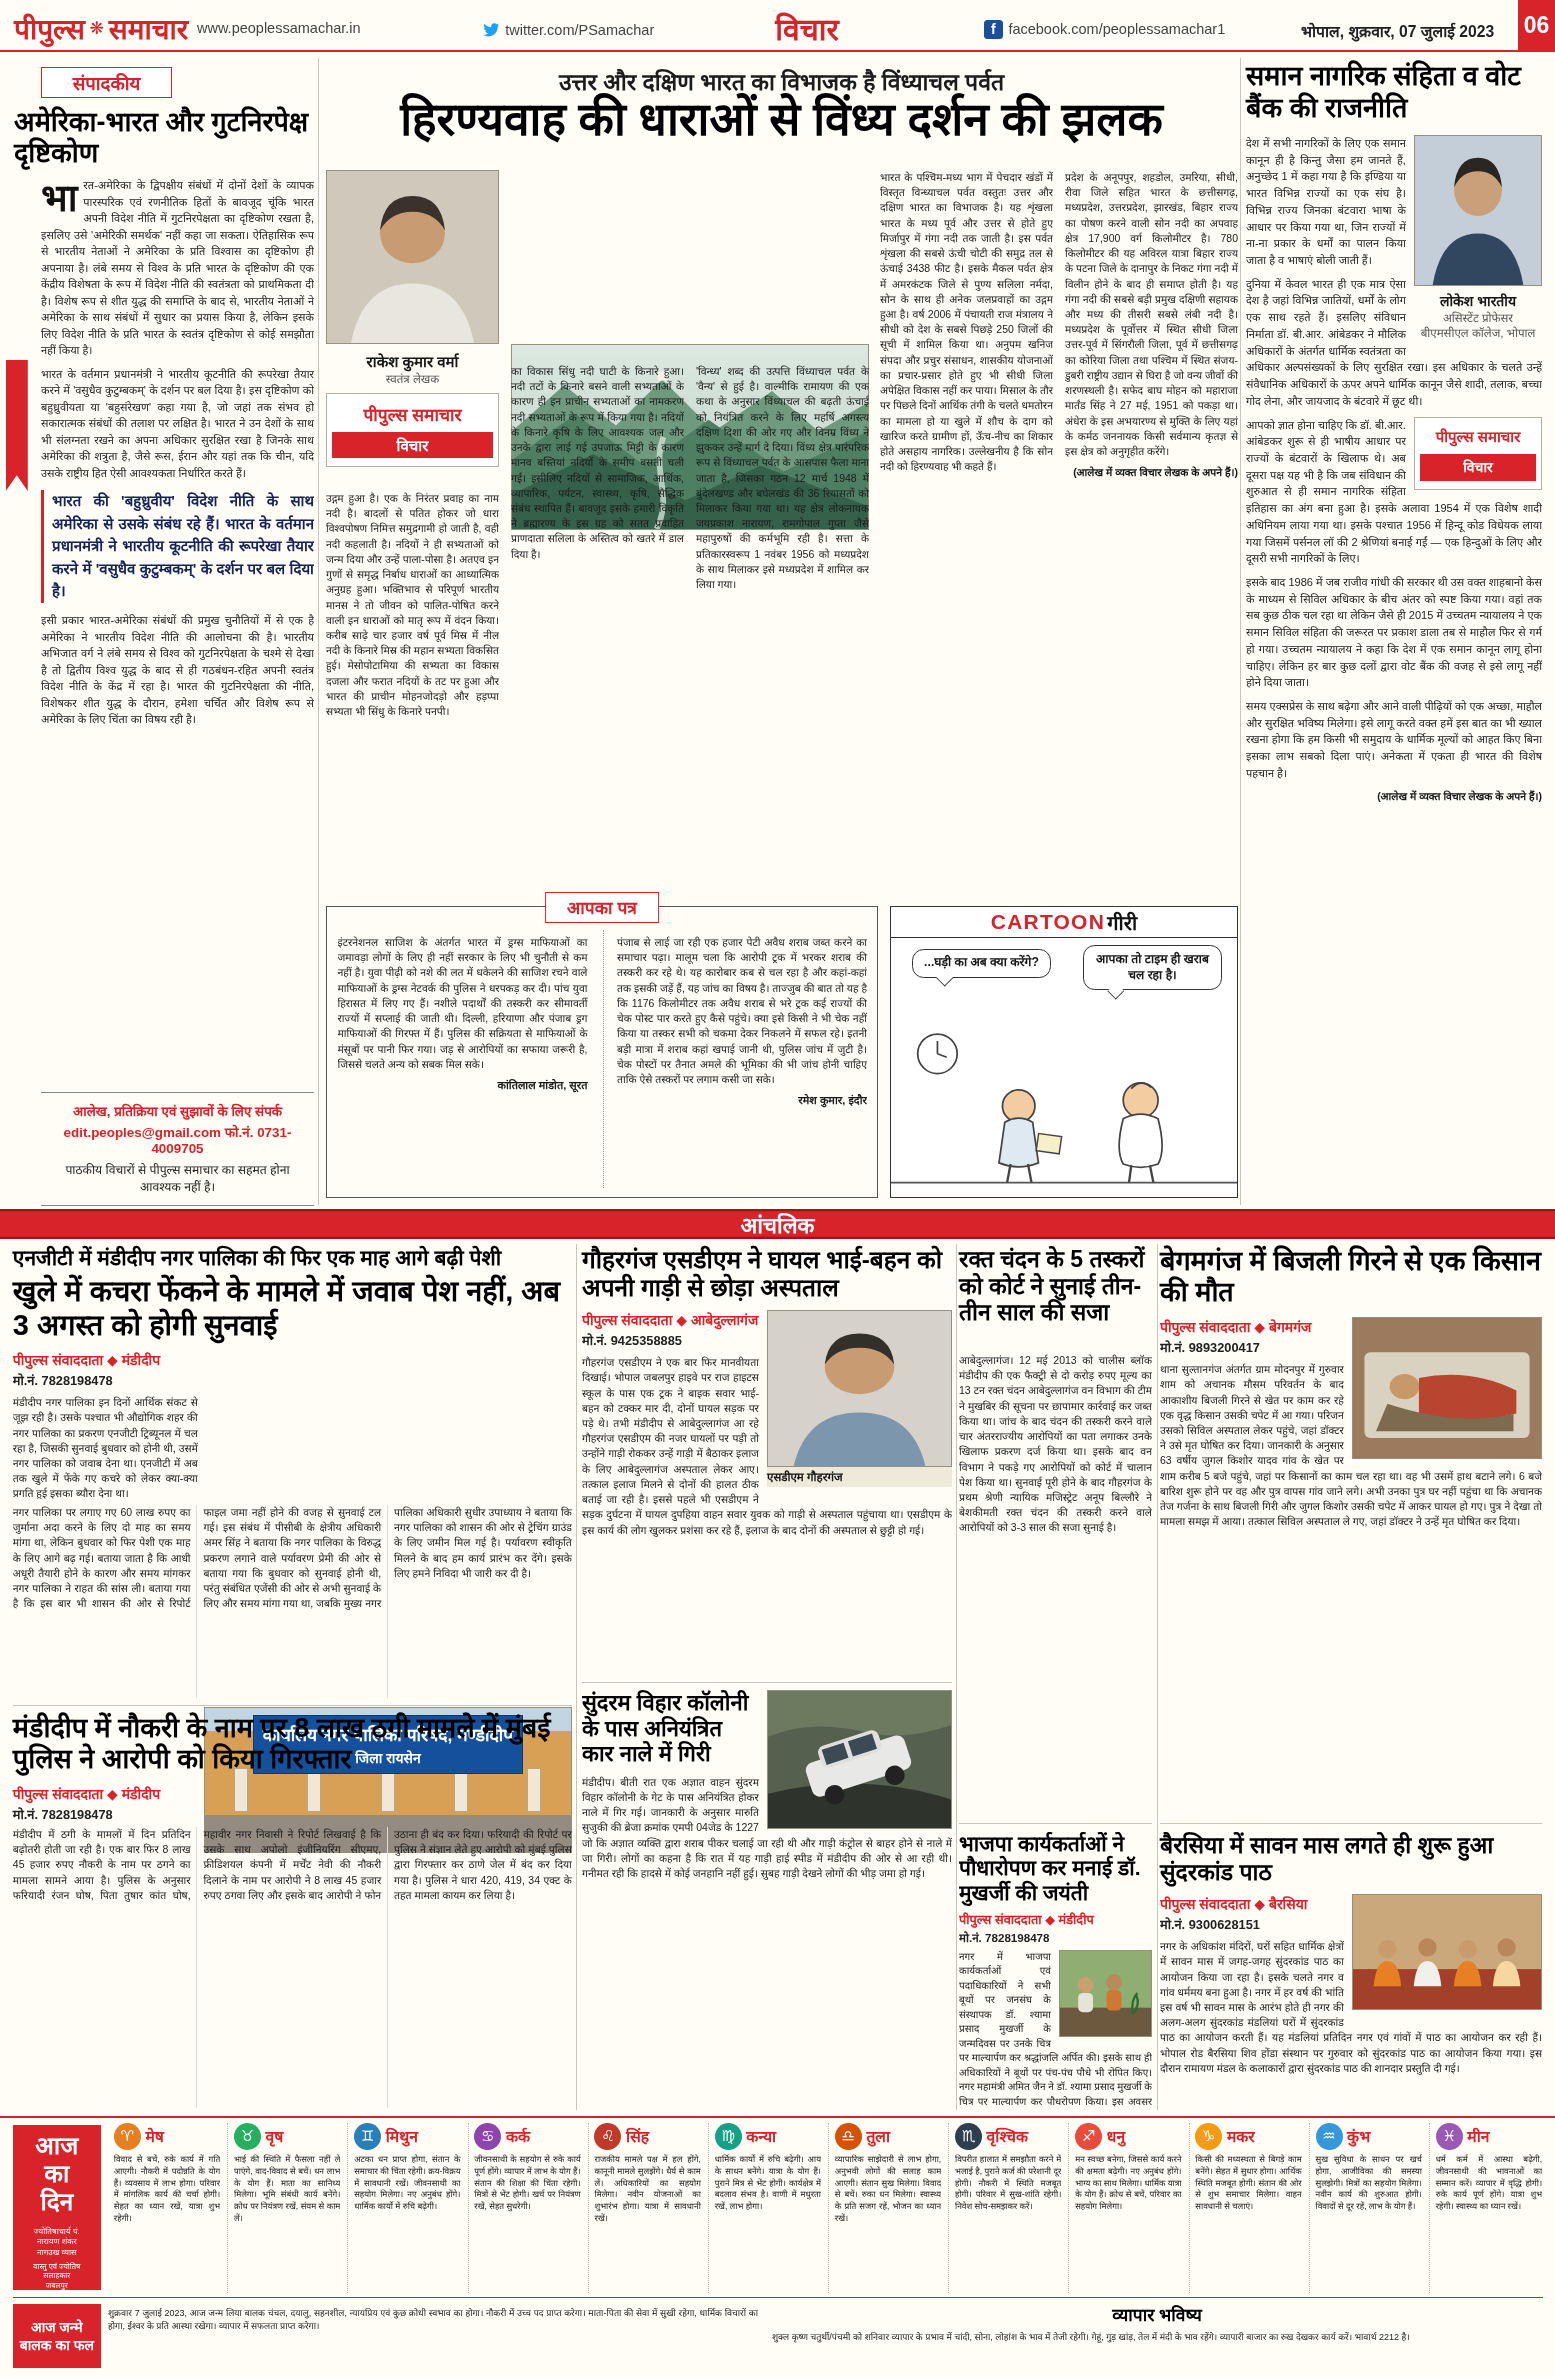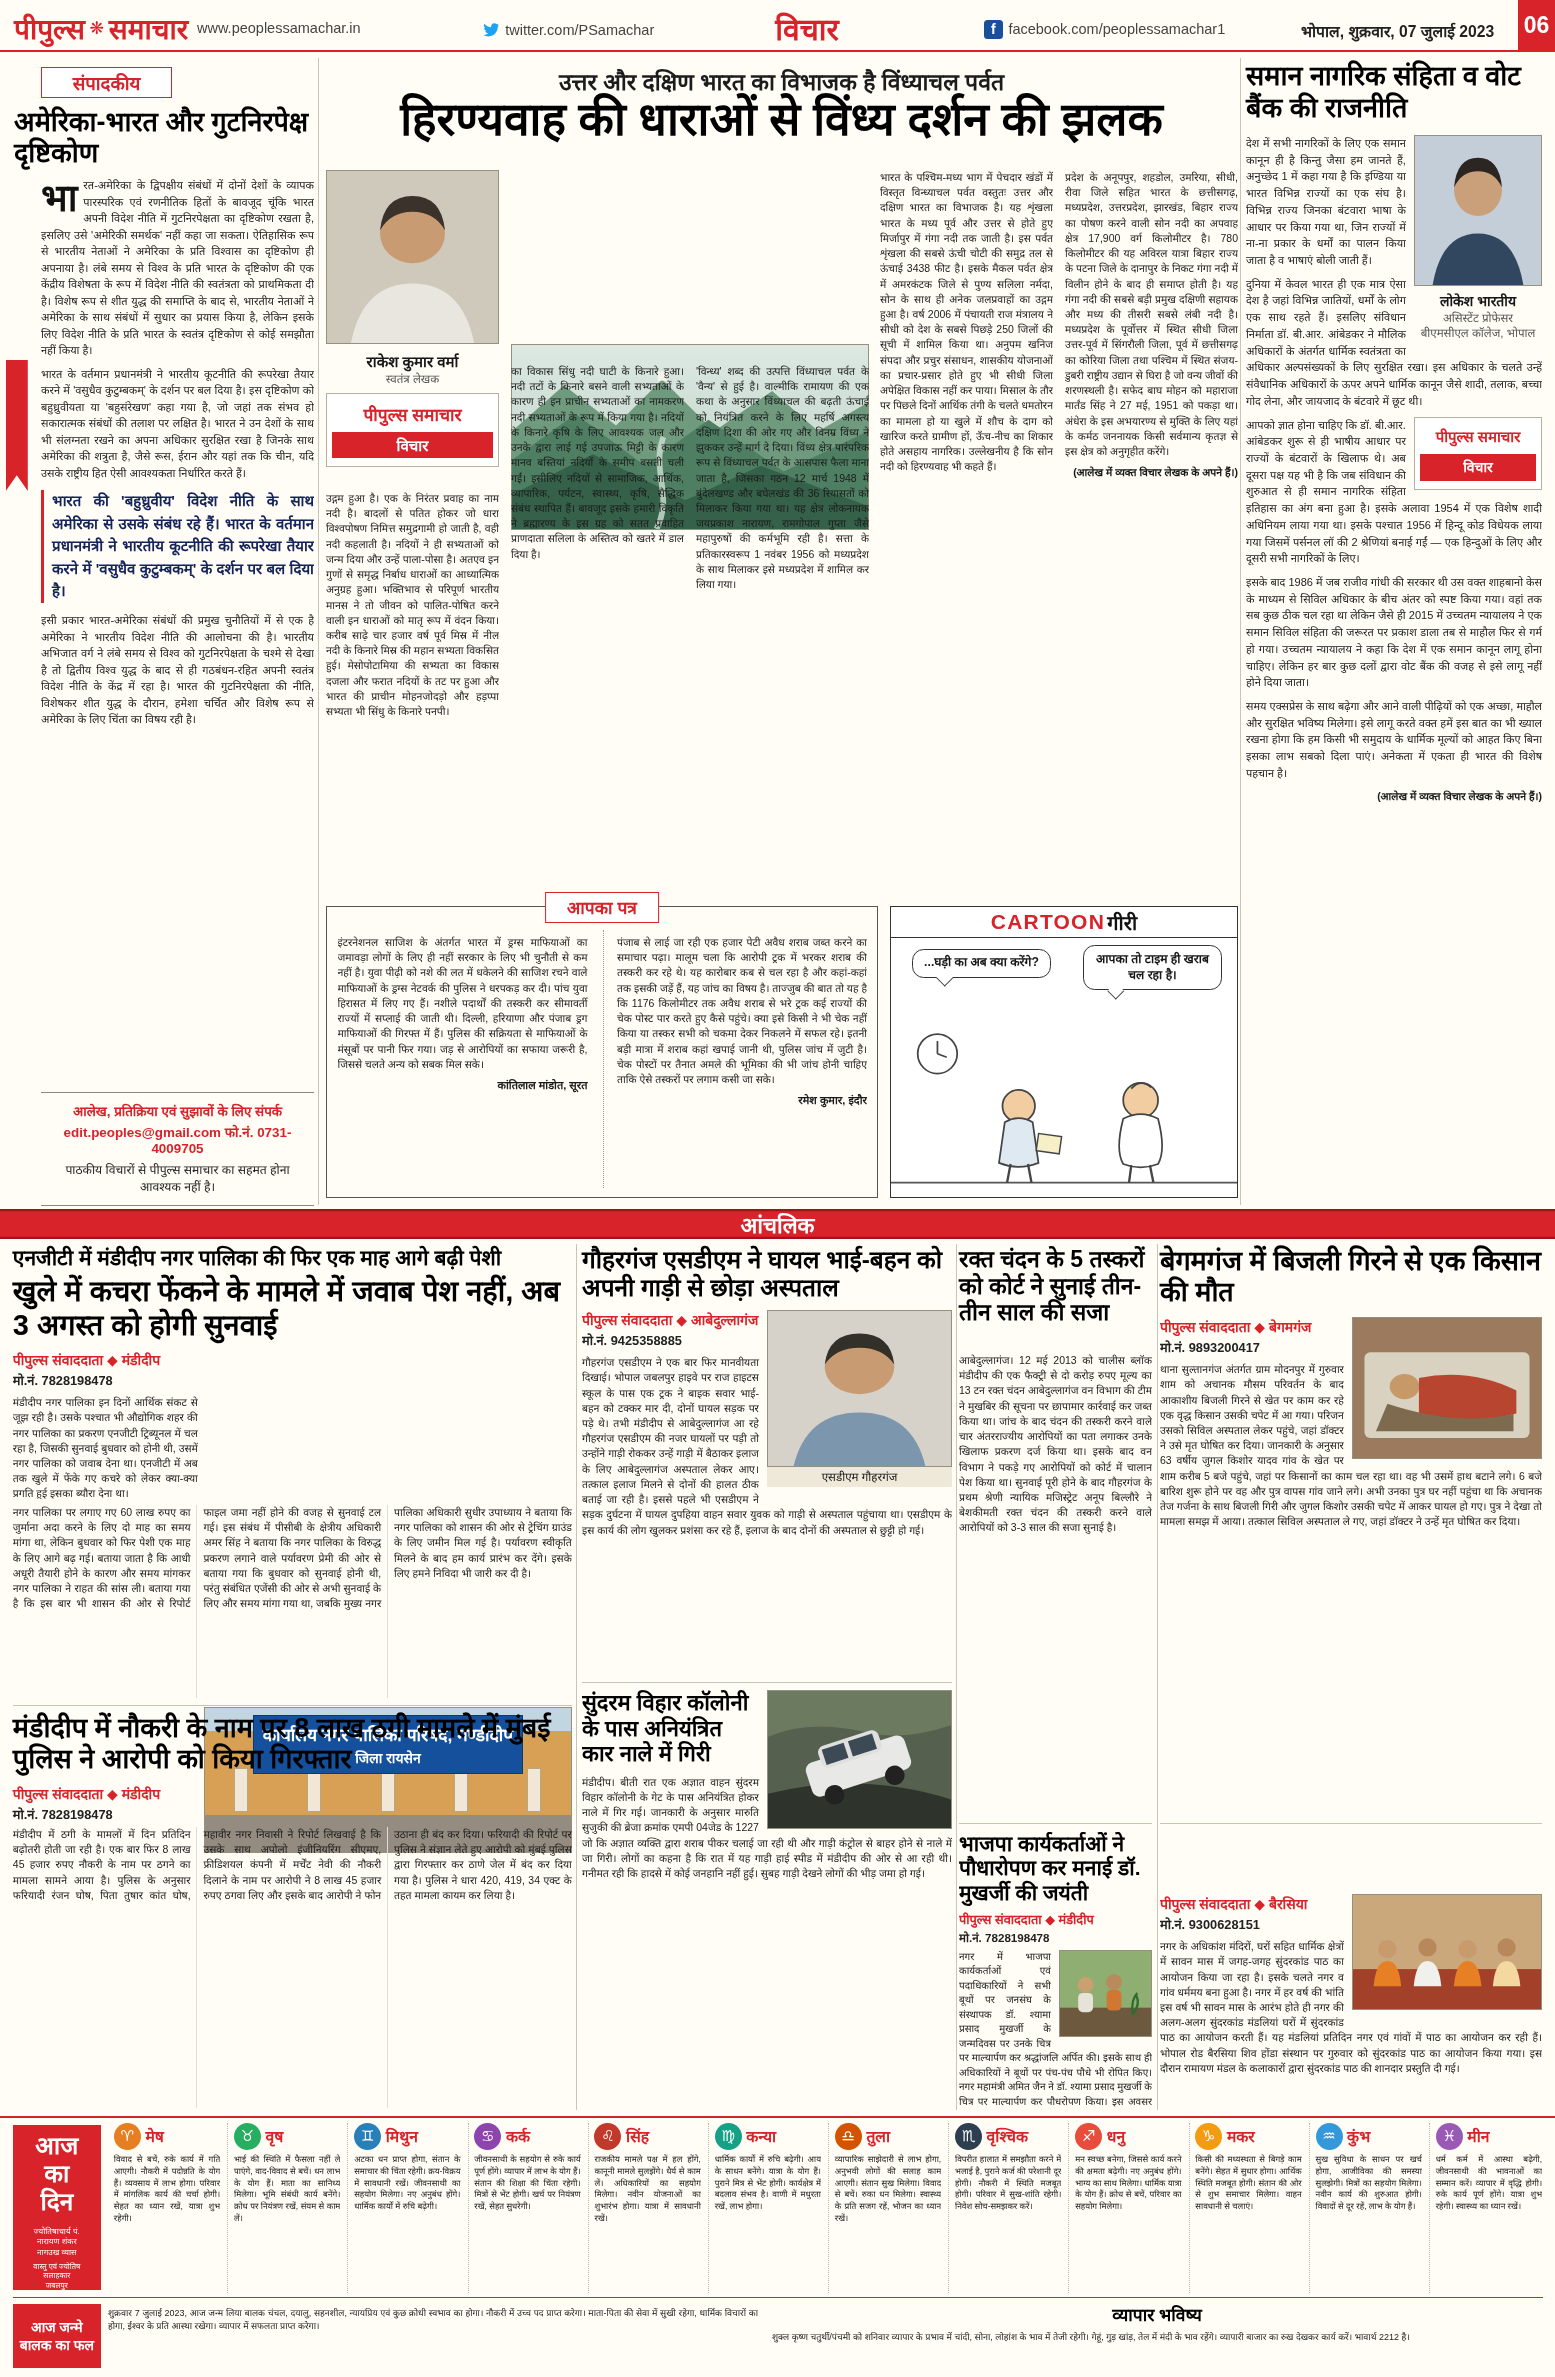--- a/index.html
+++ b/index.html
@@ -47,21 +47,21 @@
 .cartoon-title .en{color:#d8232a;font-weight:800;font-size:21px;letter-spacing:1.2px}
 .cartoon-title .hi{color:#111;font-weight:800;font-size:20px}
 .bubble{position:absolute;border:1.2px solid #333;border-radius:11.6px;background:#fff;padding:5.8px 8.1px;font-size:12.2px;font-weight:700;text-align:center;line-height:1.3}
 .bubble:after{content:"";position:absolute;bottom:-7px;left:25.6px;width:10.5px;height:10.5px;background:#fff;border-right:1.2px solid #333;border-bottom:1.2px solid #333;transform:rotate(45deg)}
 
 .anchalik{position:absolute;left:0;top:1209px;width:1555px;height:30px;background:#d8232a;color:#fff;font-size:22px;font-weight:800;display:flex;align-items:center;justify-content:center;box-shadow:inset 0 2.3px 0 #a01318, inset 0 -2.3px 0 #a01318}
 .byl{color:#d8232a;font-weight:800;font-size:14px}
 .phone{font-weight:700;font-size:12.8px;color:#222;margin-top:2.3px}
 .mc3{column-count:3;column-gap:12.8px;column-rule:0.6px solid #ddd}
 .figR{float:right;margin:0 0 5.8px 8.1px}
-.fig-cap{font-size:11.6px;font-weight:400;text-align:center;padding:2.3px 0;background:#efe9da}
+.fig-cap{font-size:11.6px;font-weight:700;text-align:left;padding:2.3px 0;background:#efe9da}
 
 .building{position:relative;width:100%;height:100%;background:linear-gradient(180deg,#c2d6e2 0%,#c2d6e2 16%,#d8a055 16%,#d8a055 74%,#948c80 74%,#948c80 100%)}
 .b-sign{position:absolute;left:13%;top:5%;width:74%;background:#15509c;border:1.7px solid #0c3a76;color:#fff;text-align:center;padding:5.8px 3.5px}
 .b-sign .l1{font-size:17.4px;font-weight:800}
 .b-sign .l2{font-size:14px;font-weight:700;margin-top:2.3px}
 .pillar{position:absolute;top:42%;width:14px;height:30%;background:#f0e7d6;border:0.6px solid #b9a77f}
 
 .horo{position:absolute;left:0;top:2116px;width:1555px;height:179px;border-top:2.3px solid #d8232a;background:#fffdf6}
 .horo-redbox{position:absolute;left:12.8px;top:7px;width:88px;height:165px;background:#d8232a;color:#fff;text-align:center;padding:7px 20px;display:flex;flex-direction:column;justify-content:flex-start}
 .horo-redbox .t{font-size:24.4px;font-weight:800;line-height:1.15}
@@ -356,20 +356,21 @@
         <ellipse cx="90" cy="120" rx="26" ry="22" fill="#c79868"></ellipse>
         <path d="M115 105 q90 -18 170 22 l0 40 q-90 24 -170 6 Z" fill="#b8452f"></path>
         <path d="M60 150 q120 40 220 18 l0 30 l-240 0 Z" fill="#7e6a4e"></path>
       </svg>
     </div>
     <div class="byl">पीपुल्स संवाददाता ◆ बेगमगंज</div>
     <div class="phone">मो.नं. 9893200417</div>
     <div class="bt" style="margin-top:5.8px">थाना सुल्तानगंज अंतर्गत ग्राम मोदनपुर में गुरुवार शाम को अचानक मौसम परिवर्तन के बाद आकाशीय बिजली गिरने से खेत पर काम कर रहे एक वृद्ध किसान उसकी चपेट में आ गया। परिजन उसको सिविल अस्पताल लेकर पहुंचे, जहां डॉक्टर ने उसे मृत घोषित कर दिया। जानकारी के अनुसार 63 वर्षीय जुगल किशोर यादव गांव के खेत पर शाम करीब 5 बजे पहुंचे, जहां पर किसानों का काम चल रहा था। वह भी उसमें हाथ बटाने लगे। 6 बजे बारिश शुरू होने पर वह और पुत्र वापस गांव जाने लगे। अभी उनका पुत्र घर नहीं पहुंचा था कि अचानक तेज गर्जना के साथ बिजली गिरी और जुगल किशोर उसकी चपेट में आकर घायल हो गए। पुत्र ने देखा तो मामला समझ में आया। तत्काल सिविल अस्पताल ले गए, जहां डॉक्टर ने उन्हें मृत घोषित कर दिया।</div>
   </div>
 
+  <div class="abs hl" style="left:1160px;top:1832px;width:382px;font-size:23px;font-weight:900">बैरसिया में सावन मास लगते ही शुरू हुआ सुंदरकांड पाठ</div>
   <div class="abs" style="left:1160px;top:1894px;width:382px;height:215px;overflow:hidden">
     <div class="figR ph" style="width:190px;height:116px">
       <svg viewBox="0 0 328 200" preserveAspectRatio="none">
         <rect width="328" height="200" fill="#caa87c"></rect>
         <rect y="130" width="328" height="70" fill="#a3402a"></rect>
         <circle cx="60" cy="95" r="16" fill="#c89b6c"></circle>
           <path d="M36 160 q4 -44 24 -44 q20 0 24 44 Z" fill="#e77f24"></path>
         <circle cx="130" cy="92" r="16" fill="#b9885a"></circle>
           <path d="M106 160 q4 -44 24 -44 q20 0 24 44 Z" fill="#f0f0ec"></path>
         <circle cx="200" cy="95" r="16" fill="#c89b6c"></circle>

